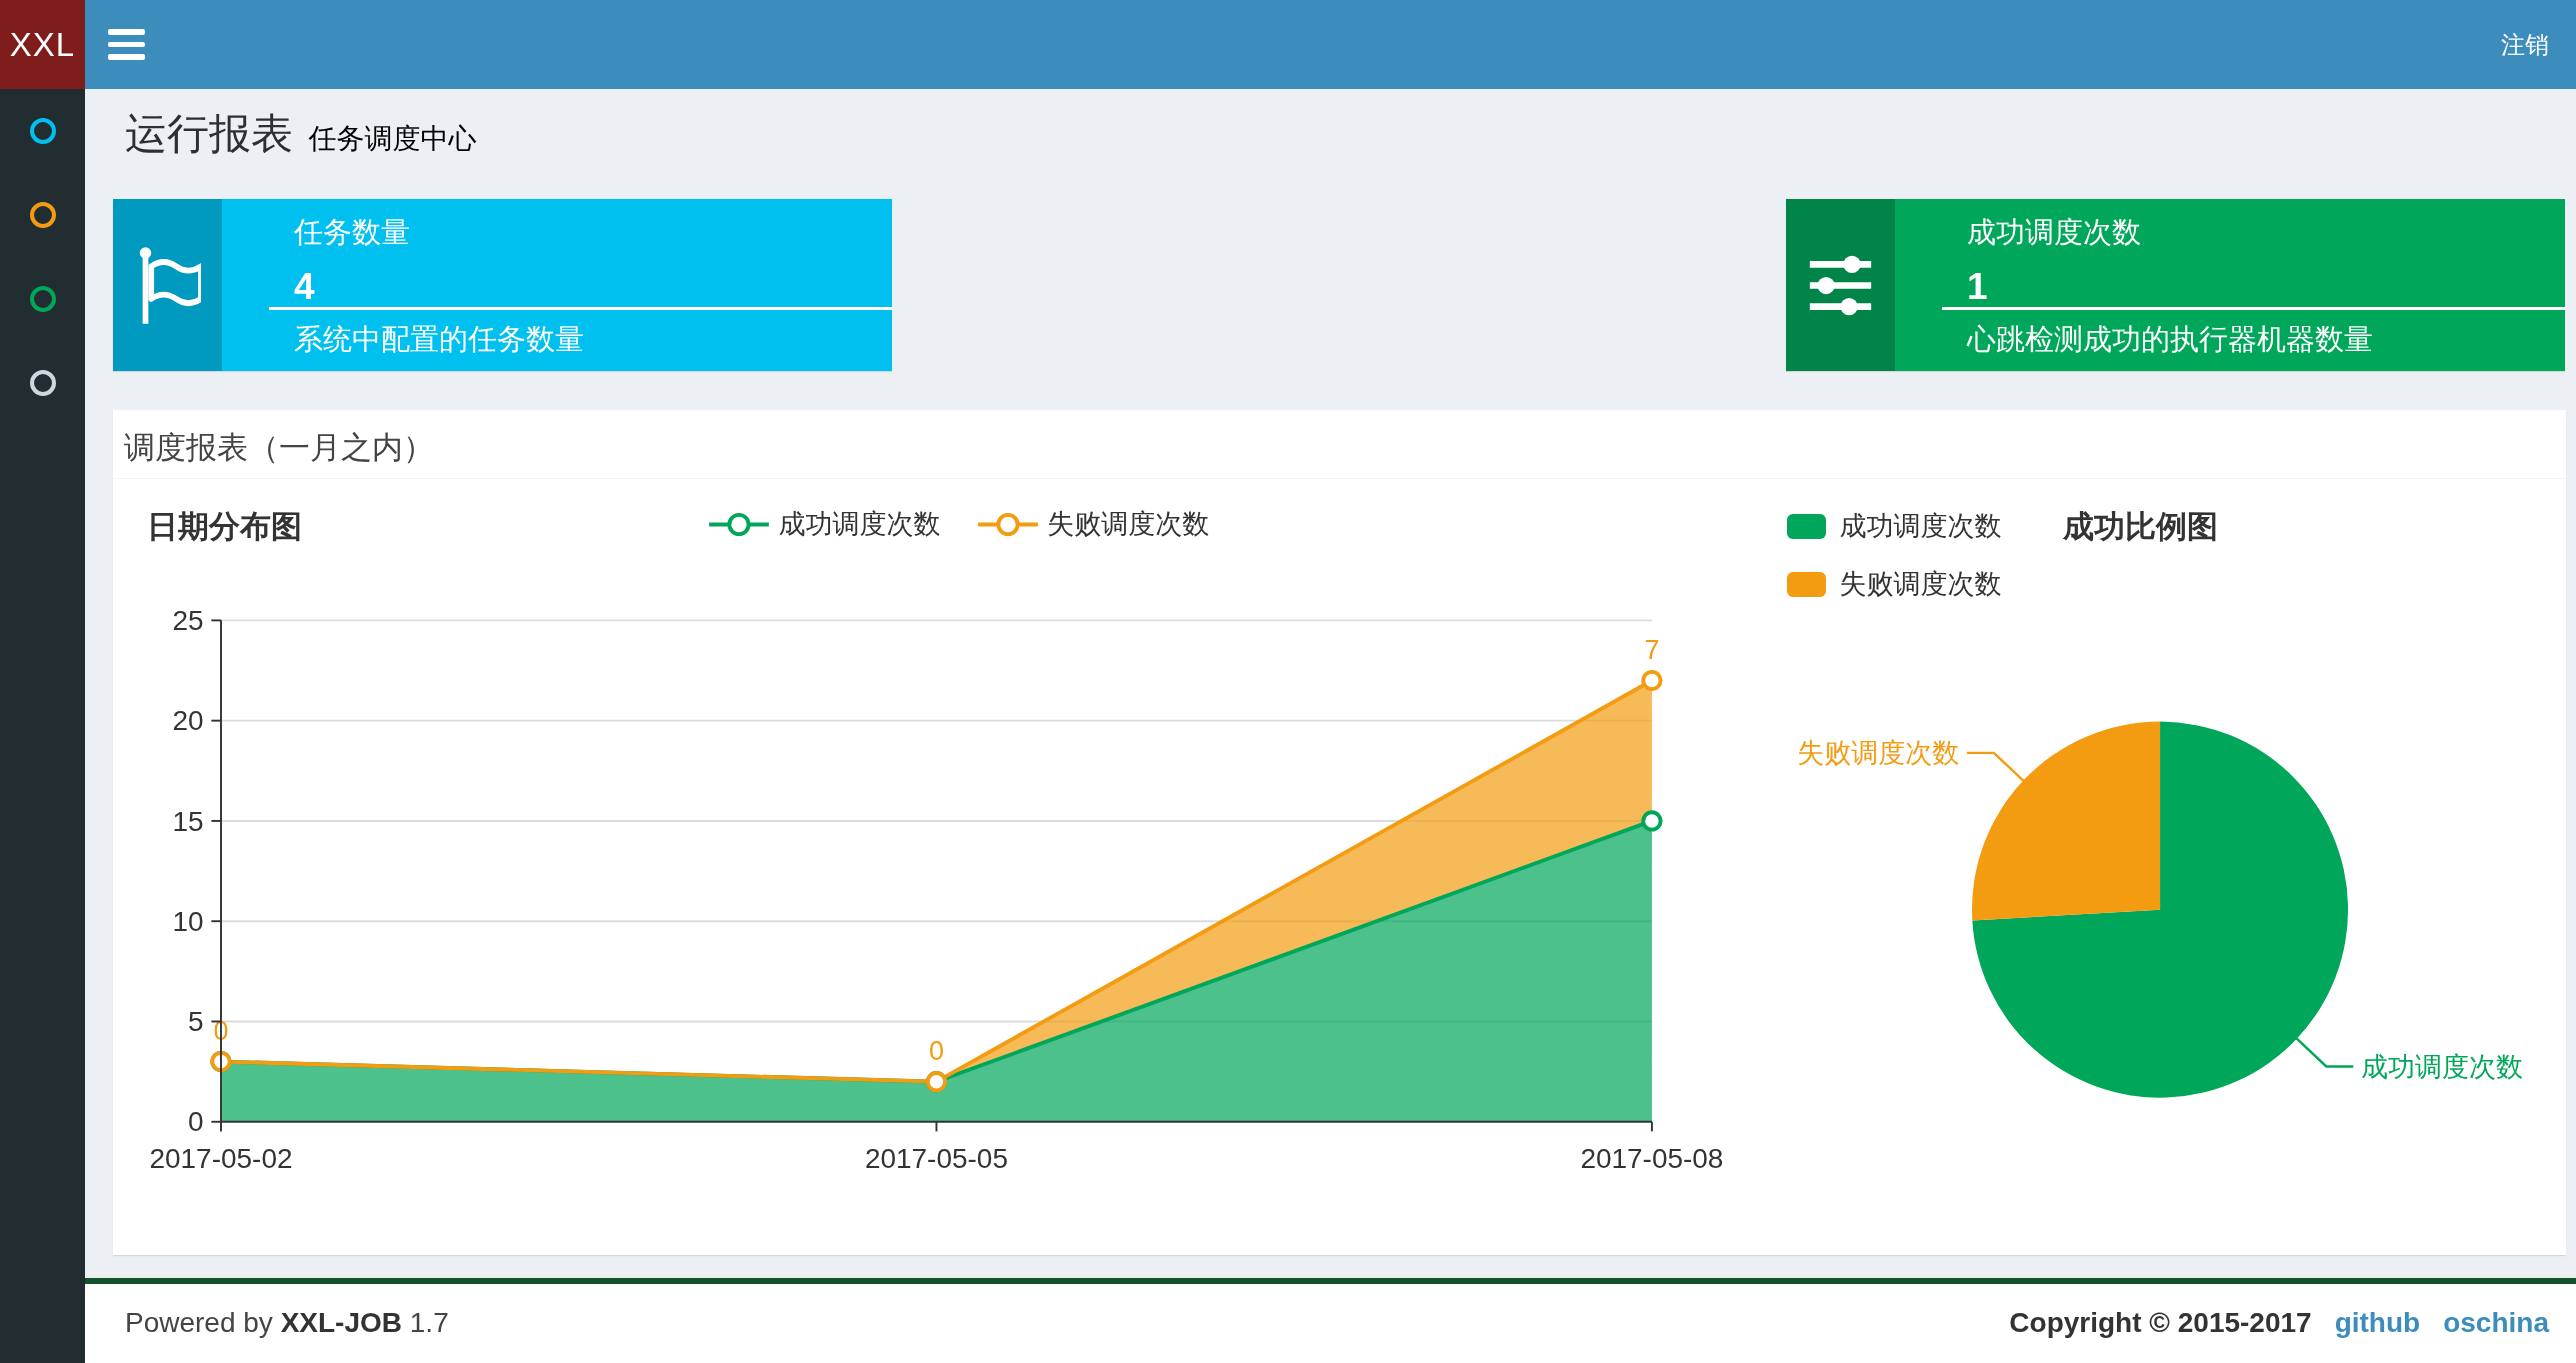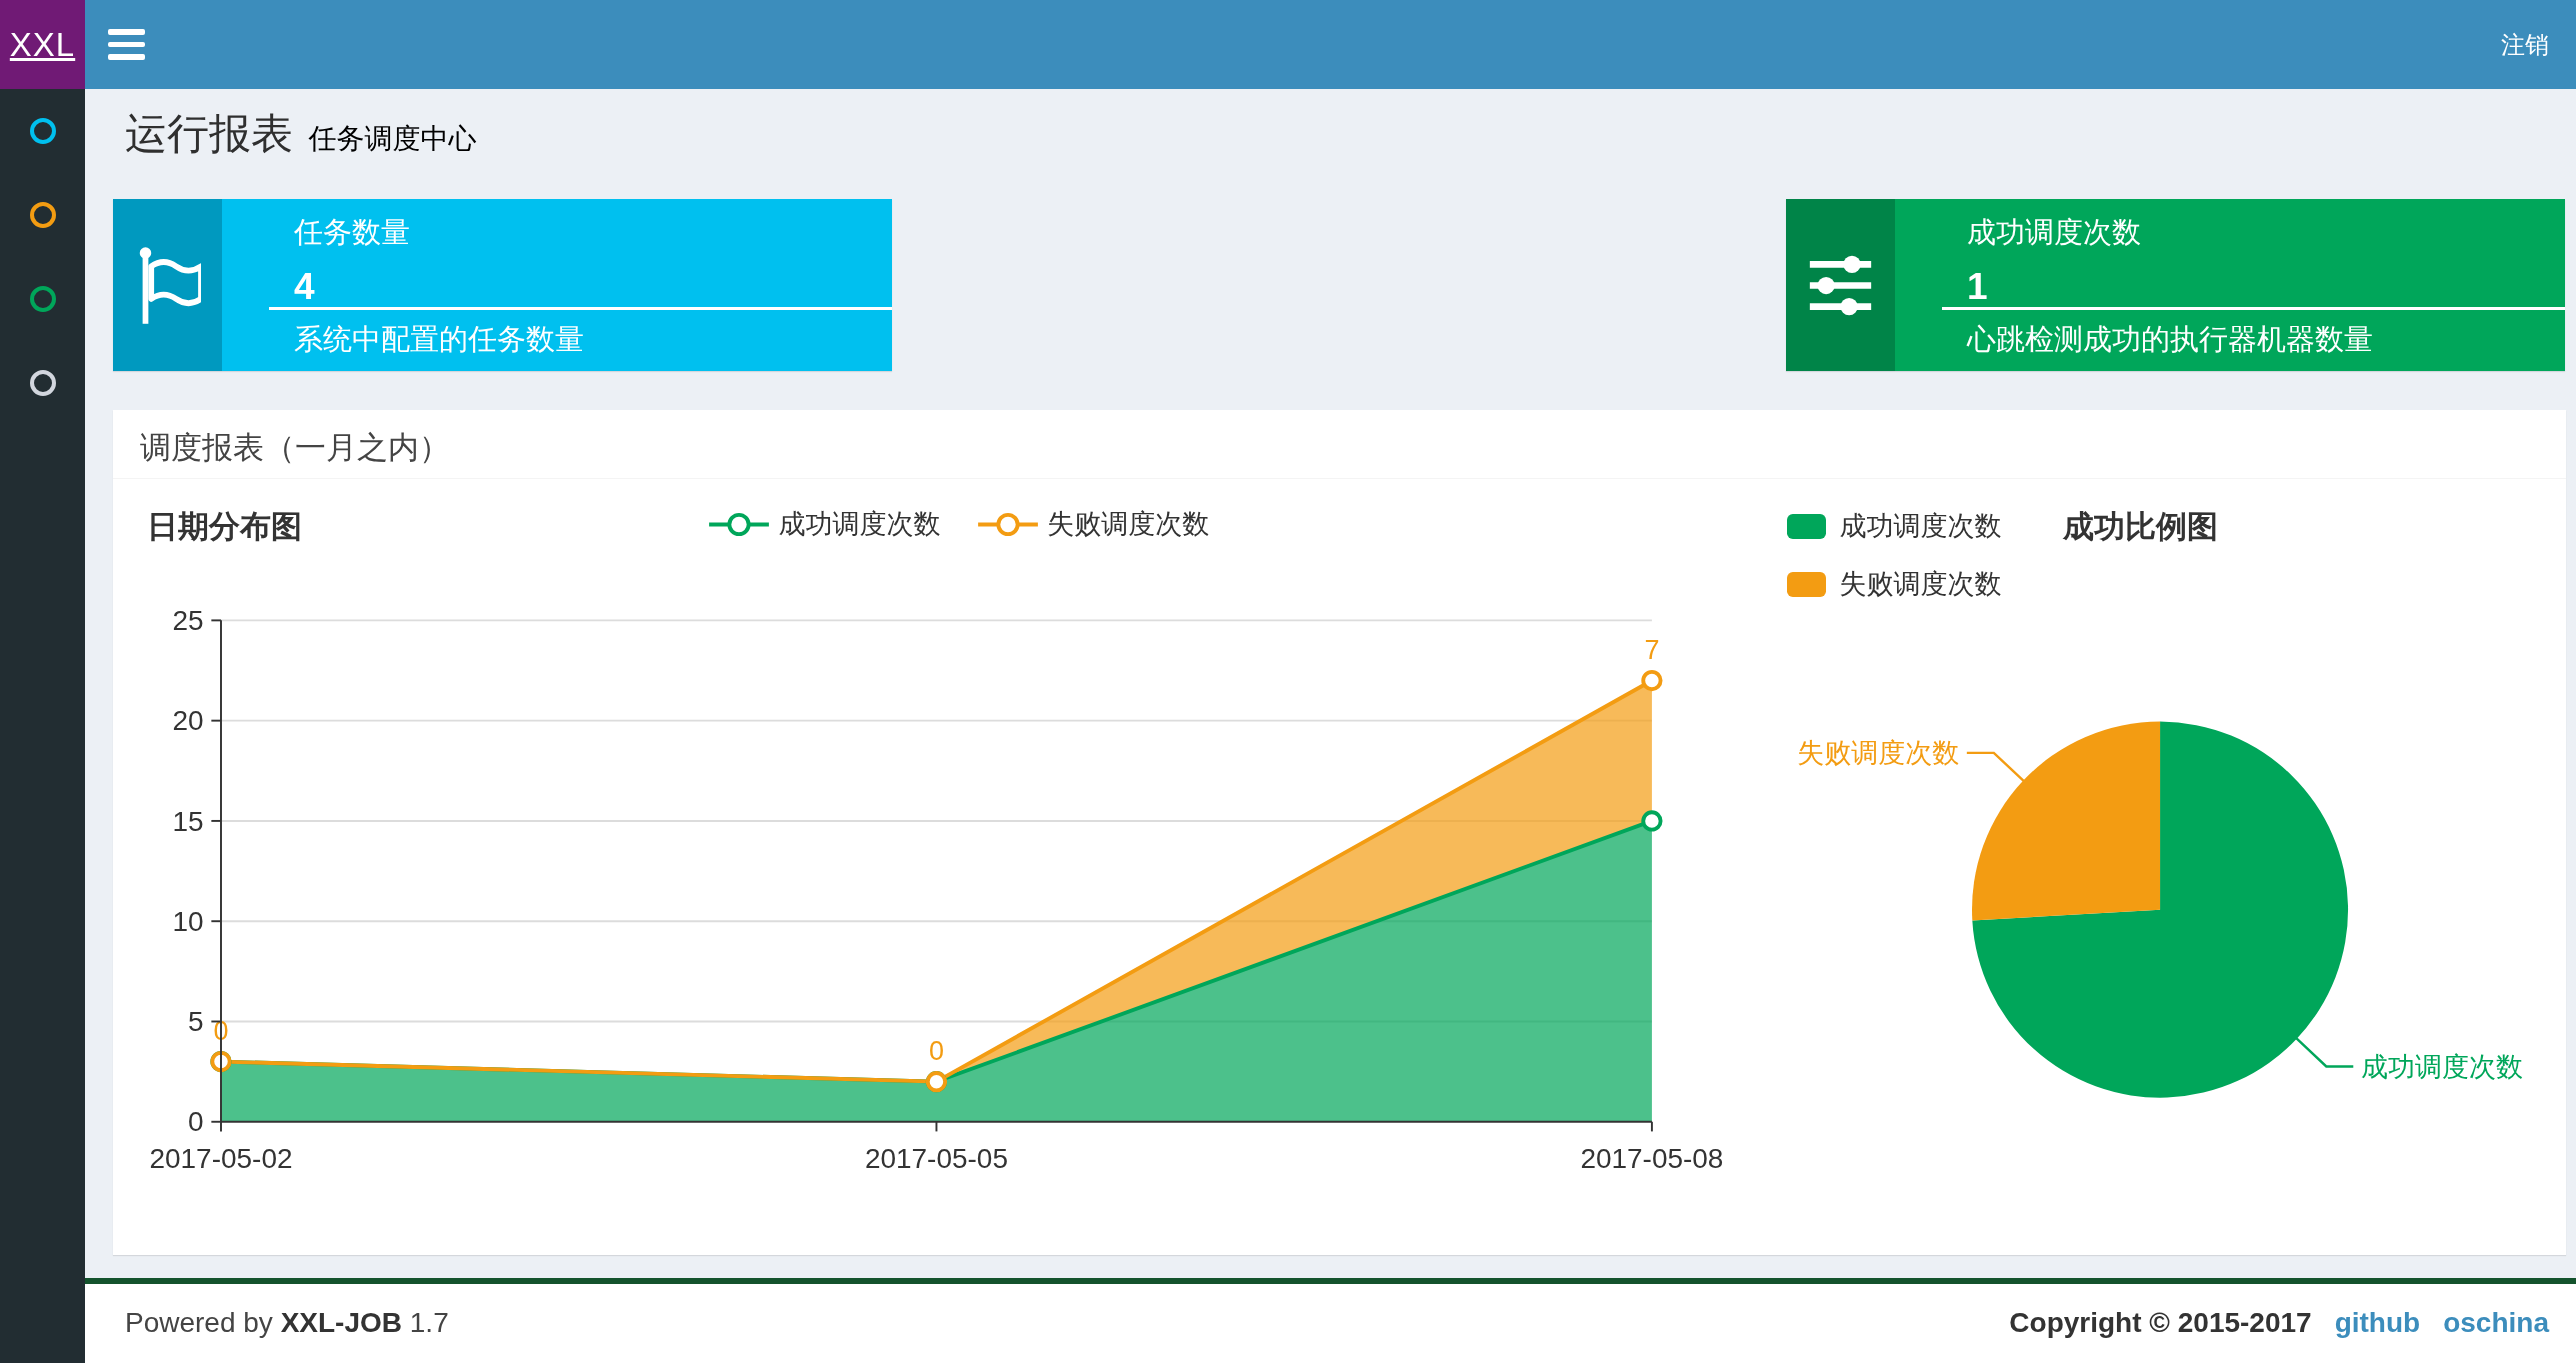--- a/index.html
+++ b/index.html
@@ -38,21 +38,21 @@
   .ib-body { position:absolute; left:109px; top:0; right:0; height:172px; padding:13.5px 0 0 25px;margin-left:47px; }
   .ib-title { font-size:29px; }
   .ib-value { font-size:37px; font-weight:700; margin-top:13.5px; }
   .ib-divider { position:absolute; left:0; right:0; top:108px; height:2.9px; background:#fff; }
   .ib-desc { position:absolute; left:25px; top:121px; font-size:29px; }
 
   
   .panel { position:absolute; left:113px; top:410px; width:2453px; height:845px; background:#fff;
            box-shadow:0 1px 1px rgba(0,0,0,.1); }
   .panel-header { position:absolute; left:0; top:0; right:0; height:69px; border-bottom:1px solid #f4f4f4; }
-  .panel-title { position:absolute; left:27px; top:17.4px; font-size:31px; color:#444; }
+  .panel-title { position:absolute; left:11px; top:17.4px; font-size:31px; color:#444; }
   .chart-title { position:absolute; font-size:31px; font-weight:700; color:#333; }
   #line-chart-title { left:34px; top:96px; }
   #pie-chart-title { left:1950px; top:96px; }
 
   .line-legend { position:absolute; left:596px; top:96px; display:flex; gap:37px; }
   .line-legend .item { display:flex; align-items:center; gap:9.6px; cursor:pointer; }
   .line-legend .label { font-size:27px; color:#333; }
 
   .pie-legend { position:absolute; left:1674px; top:98px; display:flex; flex-direction:column; gap:22px; }
   .pie-legend .item { display:flex; align-items:center; gap:13.5px; cursor:pointer; }
@@ -69,21 +69,21 @@
   .footer-right { position:absolute; right:27px; top:23px; display:flex; gap:23px;text-align:center; }
   .footer b { color:#333; }
   .footer a { color:#3c8dbc; font-weight:700; text-decoration:none; cursor:pointer; }
 </style>
 </head>
 <body>
 
 <div id="app">
 
   <div class="navbar" style="background: rgb(60, 141, 188);">
-    <div class="logo" style="background: #701a75; text-decoration: underline;">XXL</div>
+    <div class="logo" style="background: #7f1d1d;">XXL</div>
     <div class="hamburger">
       <span></span>
       <span></span>
       <span></span>
     </div>
     <div class="logout">注销</div>
   </div>
 
   <div class="sidebar" id="sidebar" style="background: rgb(34, 45, 50);">
       <div class="side-item">

